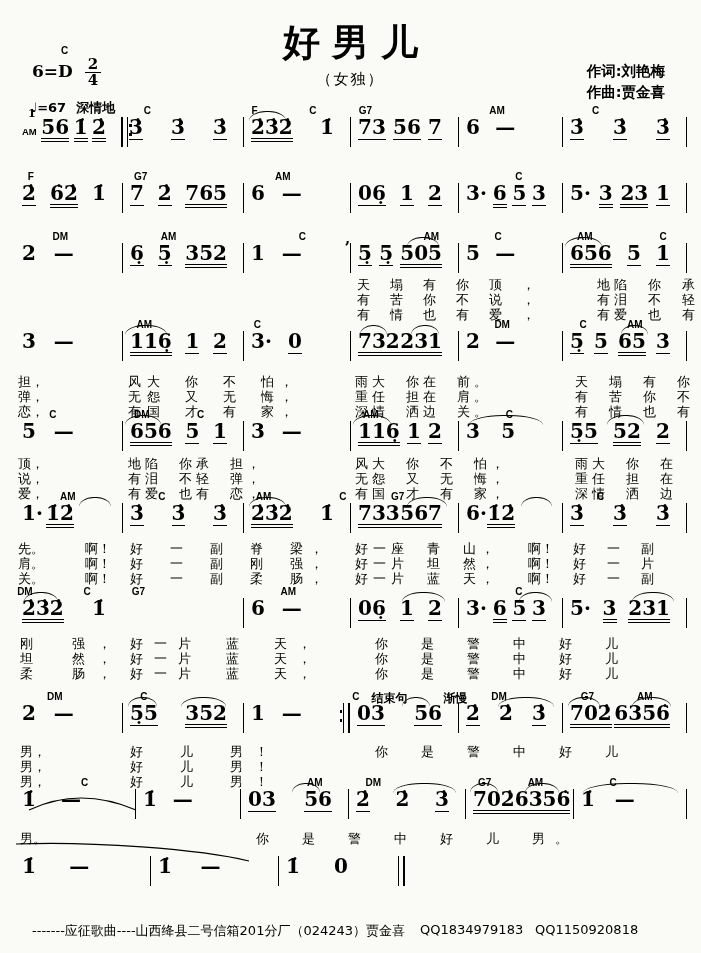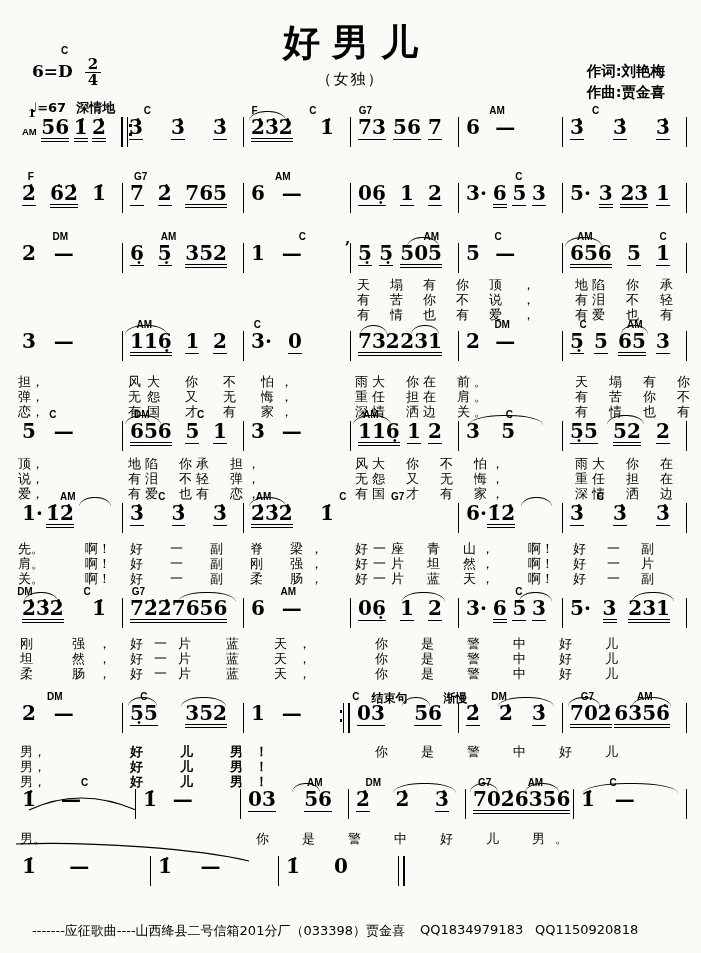--- a/index.html
+++ b/index.html
@@ -348,20 +348,25 @@
         <span class="chord" style="left: 12.84px;">AM</span>
         <span class="chord" style="left: 96.3px;">C</span>
         <div class="nrow nb">
           <span class="slur" style="left: 5%; width: 35%;"></span>
           <span class="tok u2">2̇3̇2̇</span>
           <span class="tok u0">1̇</span>
         </div>
       </div>
       <div class="meas" style="left: 335px; width: 108px;">
         <span class="chord" style="left: 41.04px;">G7</span>
+        <div class="nrow nb">
+          <span class="slur" style="left: 52%; width: 38%;"></span>
+          <span class="tok u2">733</span>
+          <span class="tok u2">567</span>
+        </div>
       </div>
       <div class="meas" style="left: 443px; width: 104px;">
         <div class="nrow nb sp">
           <span class="slur" style="left: 60%; width: 30%;"></span>
           <span class="tok u0">6·</span>
           <span class="tok u2">1̇2̇</span>
         </div>
       </div>
       <div class="meas" style="left: 547px; width: 125px;">
         <span class="chord" style="left: 35px;">C</span>
@@ -377,25 +382,20 @@
         <span class="chord" style="left: 2.14px;">DM</span>
         <span class="chord" style="left: 68.48px;">C</span>
         <div class="nrow">
           <span class="slur" style="left: 8%; width: 32%;"></span>
           <span class="tok u2">2̇3̇2̇</span>
           <span class="tok u0">1̇</span>
         </div>
       </div>
       <div class="meas" style="left: 107px; width: 121px;">
         <span class="chord" style="left: 9.68px;">G7</span>
-        <div class="nrow nb">
-          <span class="slur" style="left: 46%; width: 48%;"></span>
-          <span class="tok u2">72̇2̇</span>
-          <span class="tok u2">7656</span>
-        </div>
       </div>
       <div class="meas" style="left: 228px; width: 107px;">
         <span class="chord" style="left: 37.45px;">AM</span>
         <div class="nrow nb sp">
           <span class="tok u0">6</span>
           <span class="tok u0">—</span>
         </div>
       </div>
       <div class="meas" style="left: 335px; width: 108px;">
         <div class="nrow nb">
@@ -546,21 +546,21 @@
         <div class="nrow nb sp">
           <span class="finalbar"></span>
           <span class="tok u0">1̇</span>
           <span class="tok u0">0</span>
         </div>
       </div>
     </div>
     <div class="lyr" style="left: 357px; top: 277px; letter-spacing: 20px;">天塌有你顶，
 有苦你不说，
 有情也有爱，</div>
-    <div class="lyr" style="left: 575px; top: 277px; letter-spacing: 4px; text-align: right;">地陷　你　承
+    <div class="lyr" style="left: 597px; top: 277px; letter-spacing: 4px; text-align: right;">地陷　你　承
 有泪　不　轻
 有爱　也　有</div>
     <div class="lyr" style="left: 18px; top: 374px; letter-spacing: 0px;">担，
 弹，
 恋，</div>
     <div class="lyr" style="left: 128px; top: 374px; letter-spacing: 6px;">风大　你　不　怕，
 无怨　又　无　悔，
 有国　才　有　家，</div>
     <div class="lyr" style="left: 355px; top: 374px; letter-spacing: 4px;">雨大　你在　前。
 重任　担在　肩。
@@ -603,30 +603,30 @@
 柔　肠，</div>
     <div class="lyr" style="left: 130px; top: 636px; letter-spacing: 11px;">好一片　蓝　天，
 好一片　蓝　天，
 好一片　蓝　天，</div>
     <div class="lyr" style="left: 375px; top: 636px; letter-spacing: 10px;">你　是　警　中　好　儿
 你　是　警　中　好　儿
 你　是　警　中　好　儿</div>
     <div class="lyr" style="left: 20px; top: 744px; letter-spacing: 0px;">男，
 男，
 男，</div>
-    <div class="lyr" style="left: 130px; top: 744px; letter-spacing: 12px; font-weight: bold;">好　儿　男！
+    <div class="lyr" style="left: 130px; top: 744px; letter-spacing: 12px;">好　儿　男！
 好　儿　男！
 好　儿　男！</div>
     <div class="lyr" style="left: 375px; top: 744px; letter-spacing: 10px;">你　是　警　中　好　儿</div>
     <div class="lyr" style="left: 20px; top: 831px; letter-spacing: 0px;">男。</div>
     <div class="lyr" style="left: 256px; top: 831px; letter-spacing: 10px;">你　是　警　中　好　儿　男。</div>
   </div>
 
 <svg class="decor" width="701" height="953" viewBox="0 0 701 953">
   <path d="M 29 810 Q 80 786 136 810" fill="none" stroke="#000" stroke-width="1.2"></path>
   <path d="M 16 844 C 90 841 200 849 249 861" fill="none" stroke="#000" stroke-width="1.2"></path>
 </svg>
 
 <div class="footer">
-  <span style="left:32px;top:922px">-------应征歌曲----山西绛县二号信箱201分厂（033398）贾金喜</span>
+  <span style="left:32px;top:922px">-------应征歌曲----山西绛县二号信箱201分厂（024243）贾金喜</span>
   <span style="left:420px;top:922px">QQ1834979183</span>
   <span style="left:535px;top:922px">QQ1150920818</span>
 </div>
 
 </body></html>

